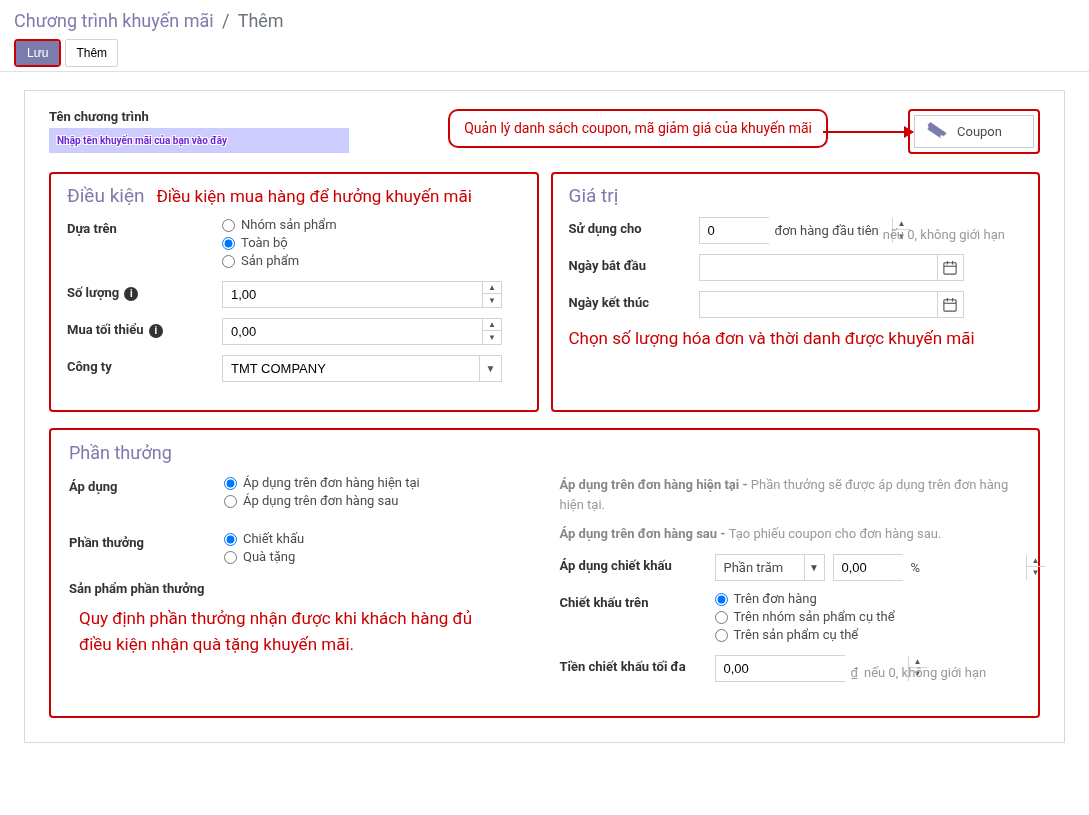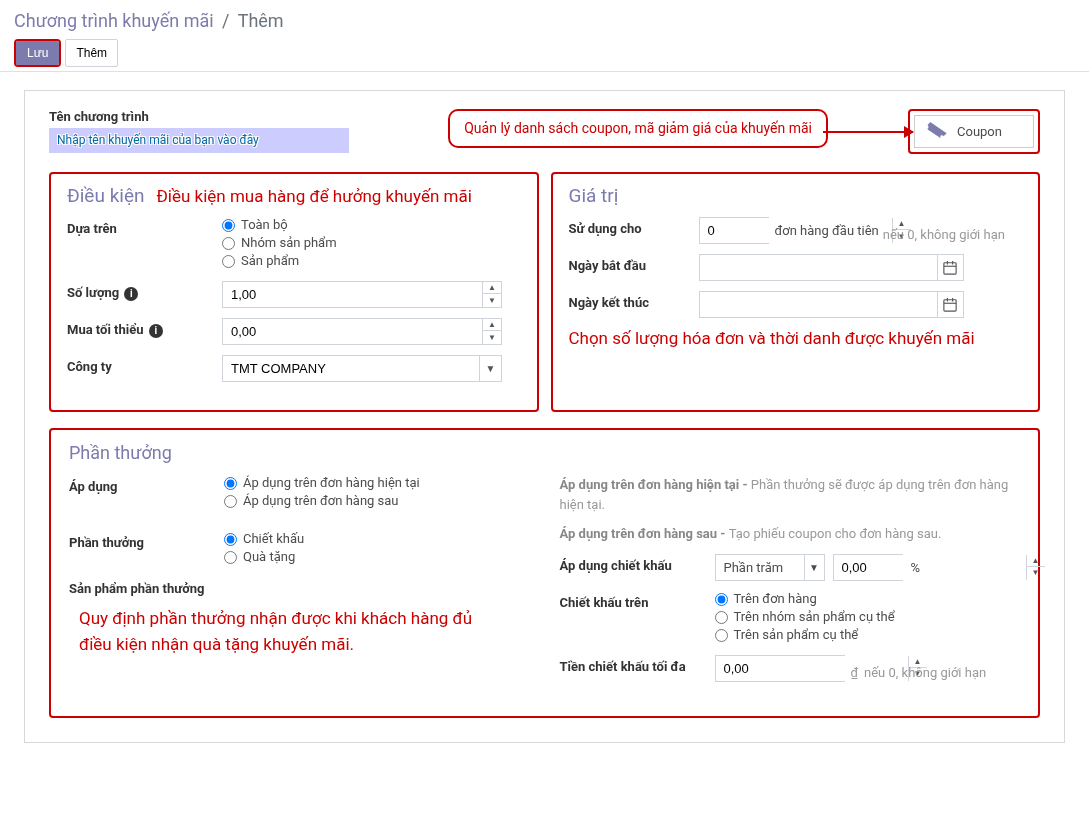--- a/index.html
+++ b/index.html
@@ -14,21 +14,21 @@
     .btn { padding: 4px 10px; border: 1px solid #ced4da; background: #fff; cursor: pointer; font-size: 12px; border-radius: 2px; }
     .btn-primary { background: #7C7BAD; color: #fff; border-color: #7C7BAD; }
     .highlight-red-solid { border: 2px solid #cc0000; border-radius: 4px; display: inline-block; text-decoration: underline; }
     
     .content { padding: 18px 24px; }
     .card { border: 1px solid #d8d8d8; background: #fff; padding: 18px 24px 24px; }
     
     .top-section { display: flex; justify-content: space-between; align-items: flex-start; margin-bottom: 18px; }
     .title-block label { font-weight: 700; font-size: 13px; display: block; margin-bottom: 4px; color: #333; }
     .title-input-wrap { background: #CCCCFF; padding: 4px 8px 6px; display: inline-block; min-width: 300px; }
-    .annot-blue { color: #0369a1; font-weight: 400; font-size: 12px; text-shadow: -1px -1px 0 #fff, 1px -1px 0 #fff, -1px 1px 0 #fff, 1px 1px 0 #fff; }
+    .annot-blue { color: #6d28d9; font-weight: 700; font-size: 10px; text-shadow: -1px -1px 0 #fff, 1px -1px 0 #fff, -1px 1px 0 #fff, 1px 1px 0 #fff; }
     
     .coupon-area { display: flex; align-items: flex-start; gap: 3px; position: relative; }
     .callout { background: #fff; border: 2px solid #cc0000; border-radius: 10px; padding: 8px 14px; color: #cc0000; font-size: 14px; line-height: 1.35; position: relative; }
     .pointer-line { width: 90px; height: 2px; background: #cc0000; align-self: center; margin: 0 -8px; position: relative; }
     .pointer-line::after { content: ""; position: absolute; right: -1px; top: -5px; border-left: 10px solid #cc0000; border-top: 6px solid transparent; border-bottom: 6px solid transparent; }
     
     .coupon-btn { border: 2px solid #cc0000; border-radius: 4px; padding: 4px; }
     .coupon-btn-inner { border: 1px solid #ccc; padding: 6px 12px; display: flex; align-items: center; gap: 10px; min-width: 120px; cursor: pointer; }
     .coupon-icon { color: #7C7BAD; }
     
@@ -128,22 +128,22 @@
     <div class="two-col">
 
       <div class="panel">
         <div class="panel-head">
           <span class="panel-title">Điều kiện</span>
           <span class="annot-red">Điều kiện mua hàng để hưởng khuyến mãi</span>
         </div>
         <div class="field-row">
           <div class="field-label">Dựa trên</div>
           <div class="field-body radio-group">
+            <label><input type="radio" name="basedon" style=""><span>Nhóm sản phẩm</span></label>
             <label><input type="radio" name="basedon" checked="" style=""><span>Toàn bộ</span></label>
-            <label><input type="radio" name="basedon" style=""><span>Nhóm sản phẩm</span></label>
             <label><input type="radio" name="basedon" style=""><span>Sản phẩm</span></label>
           </div>
         </div>
         <div class="field-row">
           <div class="field-label"><span>Số lượng</span> <span class="info">i</span></div>
           <div class="field-body">
             <div class="input-spin">
               <input type="text" value="1,00" style="">
               <div class="spin-btns">
                   <span>▲</span>

